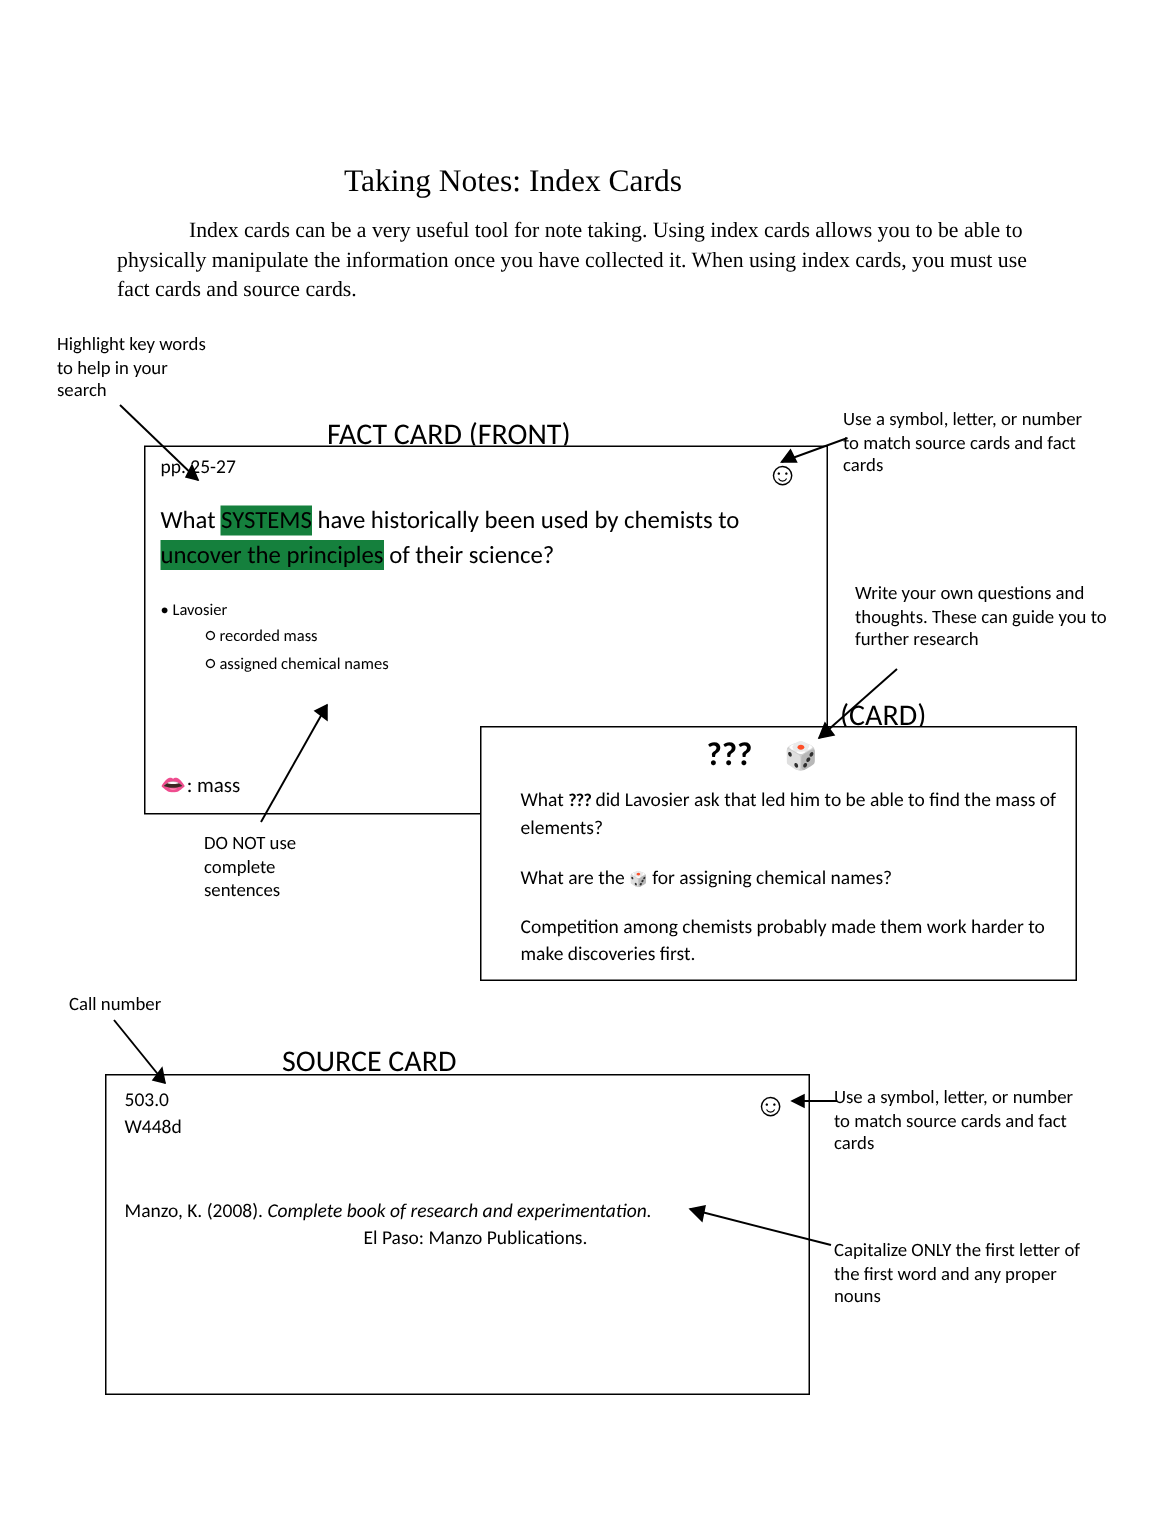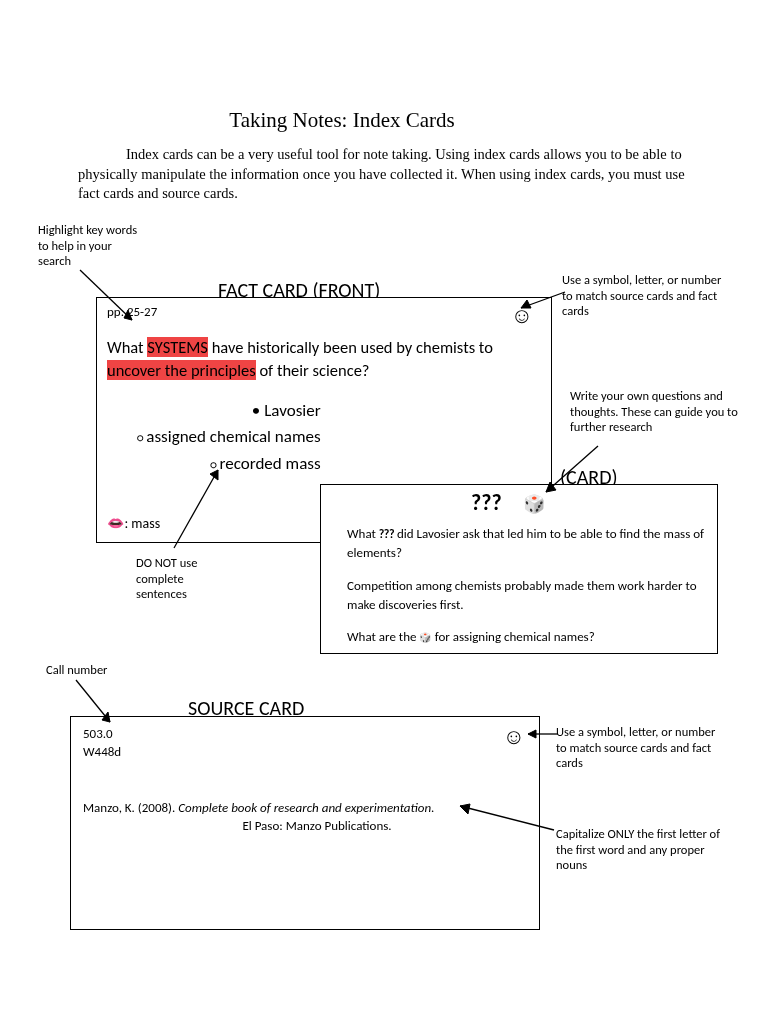--- a/index.html
+++ b/index.html
@@ -59,27 +59,26 @@
   .smiley {
     position: absolute;
     font-size: 22px;
   }
   .question {
     position: absolute;
     font-size: 16.5px;
     line-height: 1.4;
   }
   .hl {
-    background: #ef4444;
+    background: #15803d;
   }
   .bullets {
     position: absolute;
-    font-size: 17px;
+    font-size: 11px;
     line-height: 1.55;
-    text-align: right;
   }
   .bullets .l1::before { content: "• "; }
   .bullets .l2 { margin-left: 30px; }
   .bullets .l2::before { content: "○ "; font-size: 12px; }
   .eye-line {
     position: absolute;
     font-size: 14px;
   }
   .back-body {
     position: absolute;
@@ -140,36 +139,36 @@
 
   <div class="card-heading" style="top:278px;left:218px">FACT CARD (FRONT)</div>
   <div class="card" style="top:297px;left:96px;width:456px;height:246px">
     <div class="pp">pp. 25-27</div>
     <div class="smiley" style="top:4px;right:18px">☺</div>
     <div class="question" style="top:38px;left:10px;width:430px">
       <span>What </span><span class="hl">SYSTEMS</span><span> have historically been used by chemists to </span><span class="hl">uncover the principles</span><span> of their science?</span>
     </div>
     <div class="bullets" style="top:100px;left:10px">
       <div class="l1"><span>Lavosier</span></div>
+      <div class="l2"><span>recorded mass</span></div>
       <div class="l2"><span>assigned chemical names</span></div>
-      <div class="l2"><span>recorded mass</span></div>
     </div>
     <div class="eye-line" style="bottom:10px;left:10px">
       <span>👄</span><span>: mass</span>
     </div>
   </div>
 
   <div class="card-heading" style="top:465px;left:560px">(CARD)</div>
   <div class="card" style="top:484px;left:320px;width:398px;height:170px">
     <div class="qmarks" style="top:4px;left:150px">???</div>
     <div class="dice" style="top:8px;left:202px">🎲</div>
     <div class="back-body" style="top:40px;left:12px;width:372px">
       <p><span>What </span><span class="inline-q">???</span><span> did Lavosier ask that led him to be able to find the mass of elements?</span></p>
+      <p><span>What are the </span><span class="inline-dice">🎲</span><span> for assigning chemical names?</span></p>
       <p>Competition among chemists probably made them work harder to make discoveries first.</p>
-      <p><span>What are the </span><span class="inline-dice">🎲</span><span> for assigning chemical names?</span></p>
     </div>
   </div>
 
   <div class="card-heading" style="top:696px;left:188px">SOURCE CARD</div>
   <div class="card" style="top:716px;left:70px;width:470px;height:214px">
     <div class="src-top">
       <div>503.0</div>
       <div>W448d</div>
     </div>
     <div class="smiley" style="top:6px;right:14px">☺</div>

